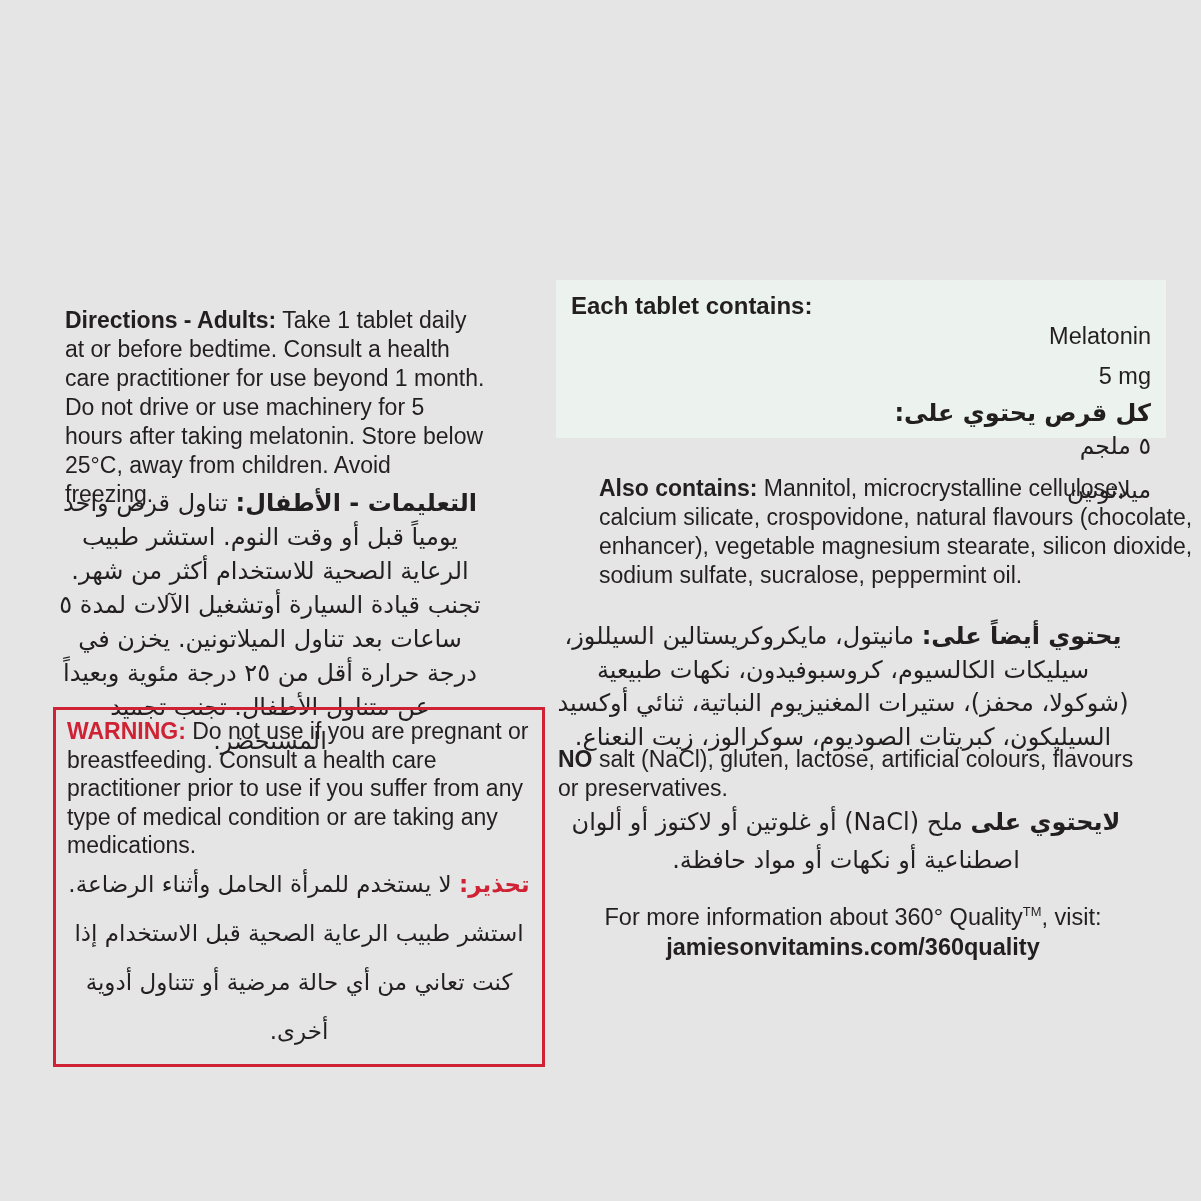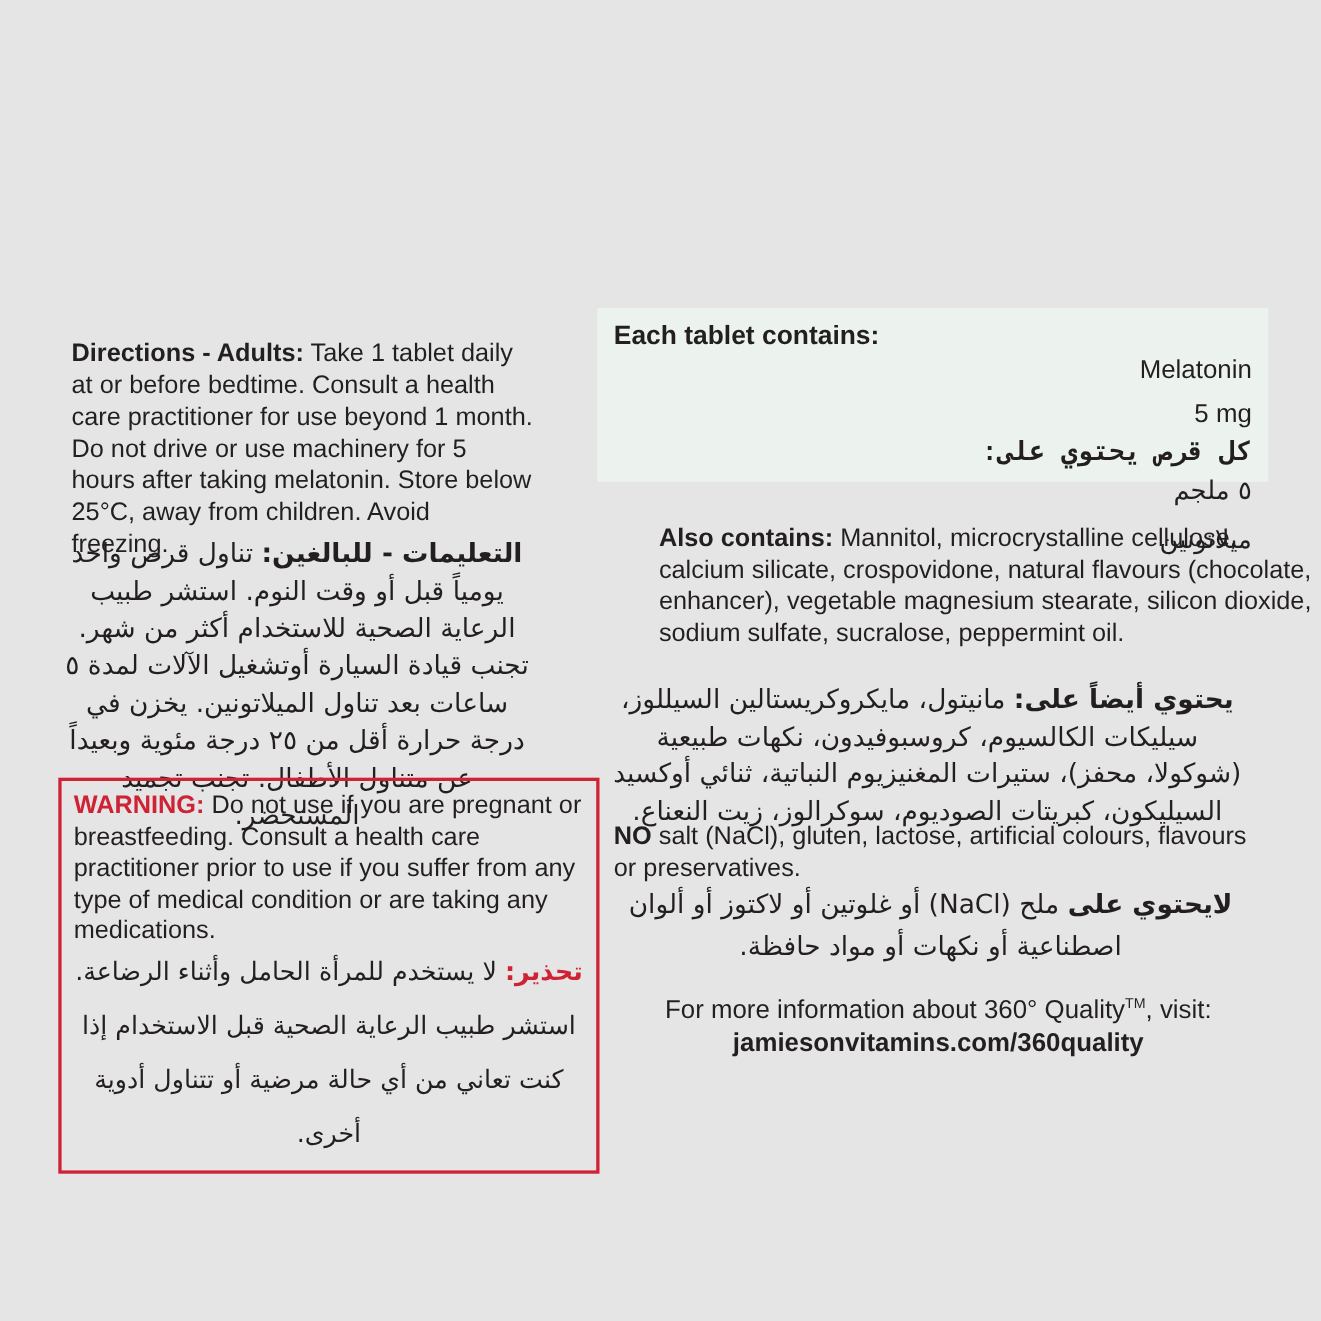--- a/index.html
+++ b/index.html
@@ -23,45 +23,45 @@
   .dir-ar{left:58px;top:462px;width:424px;font-size:24px;line-height:34px;text-align:center;}
   .warning-box{
     left:53px;top:707px;width:492px;min-height:294px;box-sizing:border-box;
     border:3px solid var(--red);padding:7px 11px 8px;
   }
   .warn-en{font-size:23px;line-height:28.5px;}
   .warn-ar{font-size:23px;line-height:49px;text-align:center;margin-top:3px;}
 
   
   .facts-box{
-    left:543px;top:280px;width:610px;height:158px;box-sizing:border-box;
+    left:556px;top:280px;width:610px;height:158px;box-sizing:border-box;
     background:var(--mint);padding:11px 15px 0;
   }
   .facts-h{font-size:24px;line-height:30px;font-weight:bold;}
   .dotrow{display:flex;align-items:flex-end;font-size:23.5px;line-height:30px;flex-direction:column;}
   .leader{flex:1 1 auto;border-bottom:3px dotted var(--ink);margin:0 6px 7px;}
-  .facts-h-ar{text-align:right;font-size:24px;line-height:32px;font-weight:bold;margin-top:6px;font-family:Liberation Mono, monospace;}
+  .facts-h-ar{text-align:right;font-size:24px;line-height:32px;font-weight:bold;margin-top:6px;}
   .dotrow.ar-row{font-size:23.5px;line-height:34px;}
 
   .also-en{left:558px;top:451px;width:596px;margin-left:41px;}
   .also-ar{left:550px;top:572px;width:586px;font-size:24px;line-height:33.5px;text-align:center;margin-top:48px;}
   .free-en{left:558px;top:722px;width:596px;}
   .free-ar{left:550px;top:779px;width:592px;font-size:24px;line-height:38px;text-align:center;}
   .footer{left:558px;top:902px;width:590px;text-align:center;font-size:23.5px;line-height:30px;}
   .footer .url{font-weight:bold;}
   sup{font-size:0.55em;vertical-align:super;line-height:0;}
 </style>
 </head>
 <body>
 
 <div class="canvas">
 
   <p class="abs en dir-en"><b>Directions - Adults:</b> <span>Take 1 tablet daily at or before bedtime. Consult a health care practitioner for use beyond 1 month. Do not drive or use machinery for 5 hours after taking melatonin. Store below 25°C, away from children. Avoid freezing.</span></p>
 
-  <p class="abs ar dir-ar"><b>التعليمات - للبالغين:</b> <span>تناول قرص واحد يومياً قبل أو وقت النوم. استشر طبيب الرعاية الصحية للاستخدام أكثر من شهر. تجنب قيادة السيارة أوتشغيل الآلات لمدة ٥ ساعات بعد تناول الميلاتونين. يخزن في درجة حرارة أقل من ٢٥ درجة مئوية وبعيداً عن متناول الأطفال. تجنب تجميد المستحضر.</span></p>
+  <p class="abs ar dir-ar"><b>التعليمات - الأطفال:</b> <span>تناول قرص واحد يومياً قبل أو وقت النوم. استشر طبيب الرعاية الصحية للاستخدام أكثر من شهر. تجنب قيادة السيارة أوتشغيل الآلات لمدة ٥ ساعات بعد تناول الميلاتونين. يخزن في درجة حرارة أقل من ٢٥ درجة مئوية وبعيداً عن متناول الأطفال. تجنب تجميد المستحضر.</span></p>
 
   <div class="abs warning-box">
     <p class="warn-en" style="margin:0;"><b class="red">WARNING:</b> <span>Do not use if you are pregnant or breastfeeding. Consult a health care practitioner prior to use if you suffer from any type of medical condition or are taking any medications.</span></p>
     <p class="ar warn-ar" style="margin:0;"><b class="red">تحذير:</b> <span>لا يستخدم للمرأة الحامل وأثناء الرضاعة. استشر طبيب الرعاية الصحية قبل الاستخدام إذا كنت تعاني من أي حالة مرضية أو تتناول أدوية أخرى.</span></p>
   </div>
 
   <div class="abs facts-box">
     <div class="facts-h">Each tablet contains:</div>
     <div class="dotrow">
       <span>Melatonin</span>

